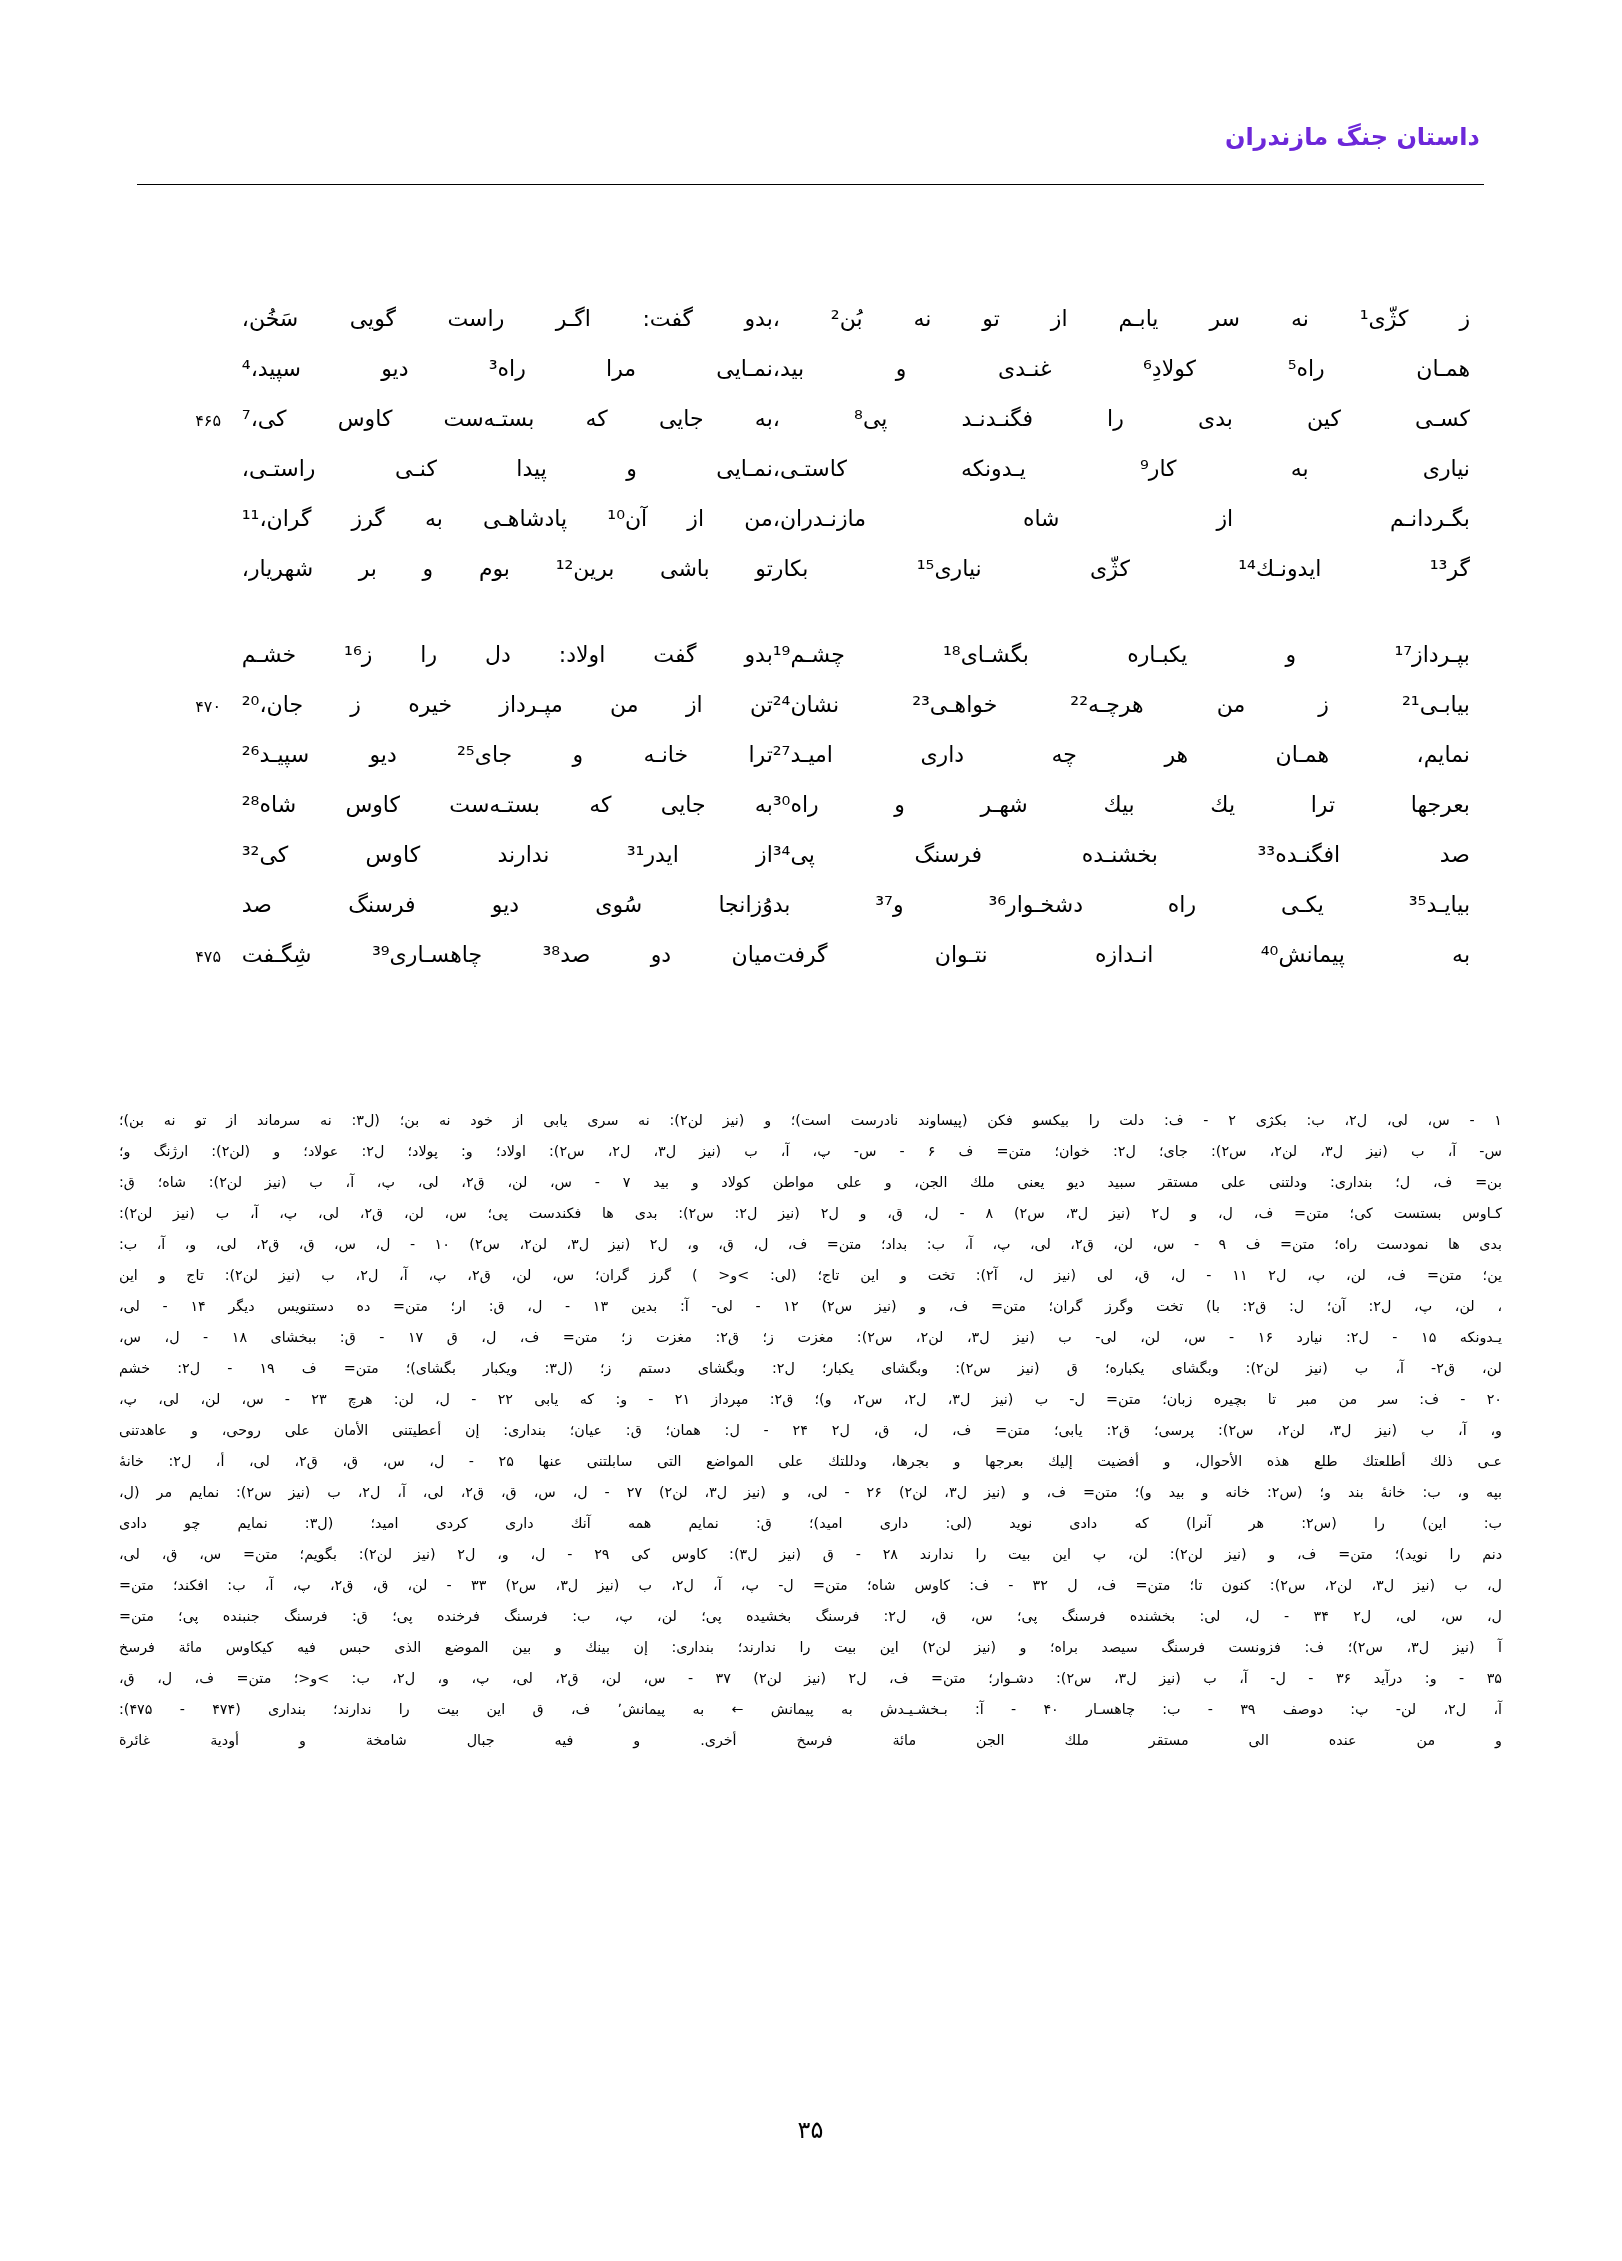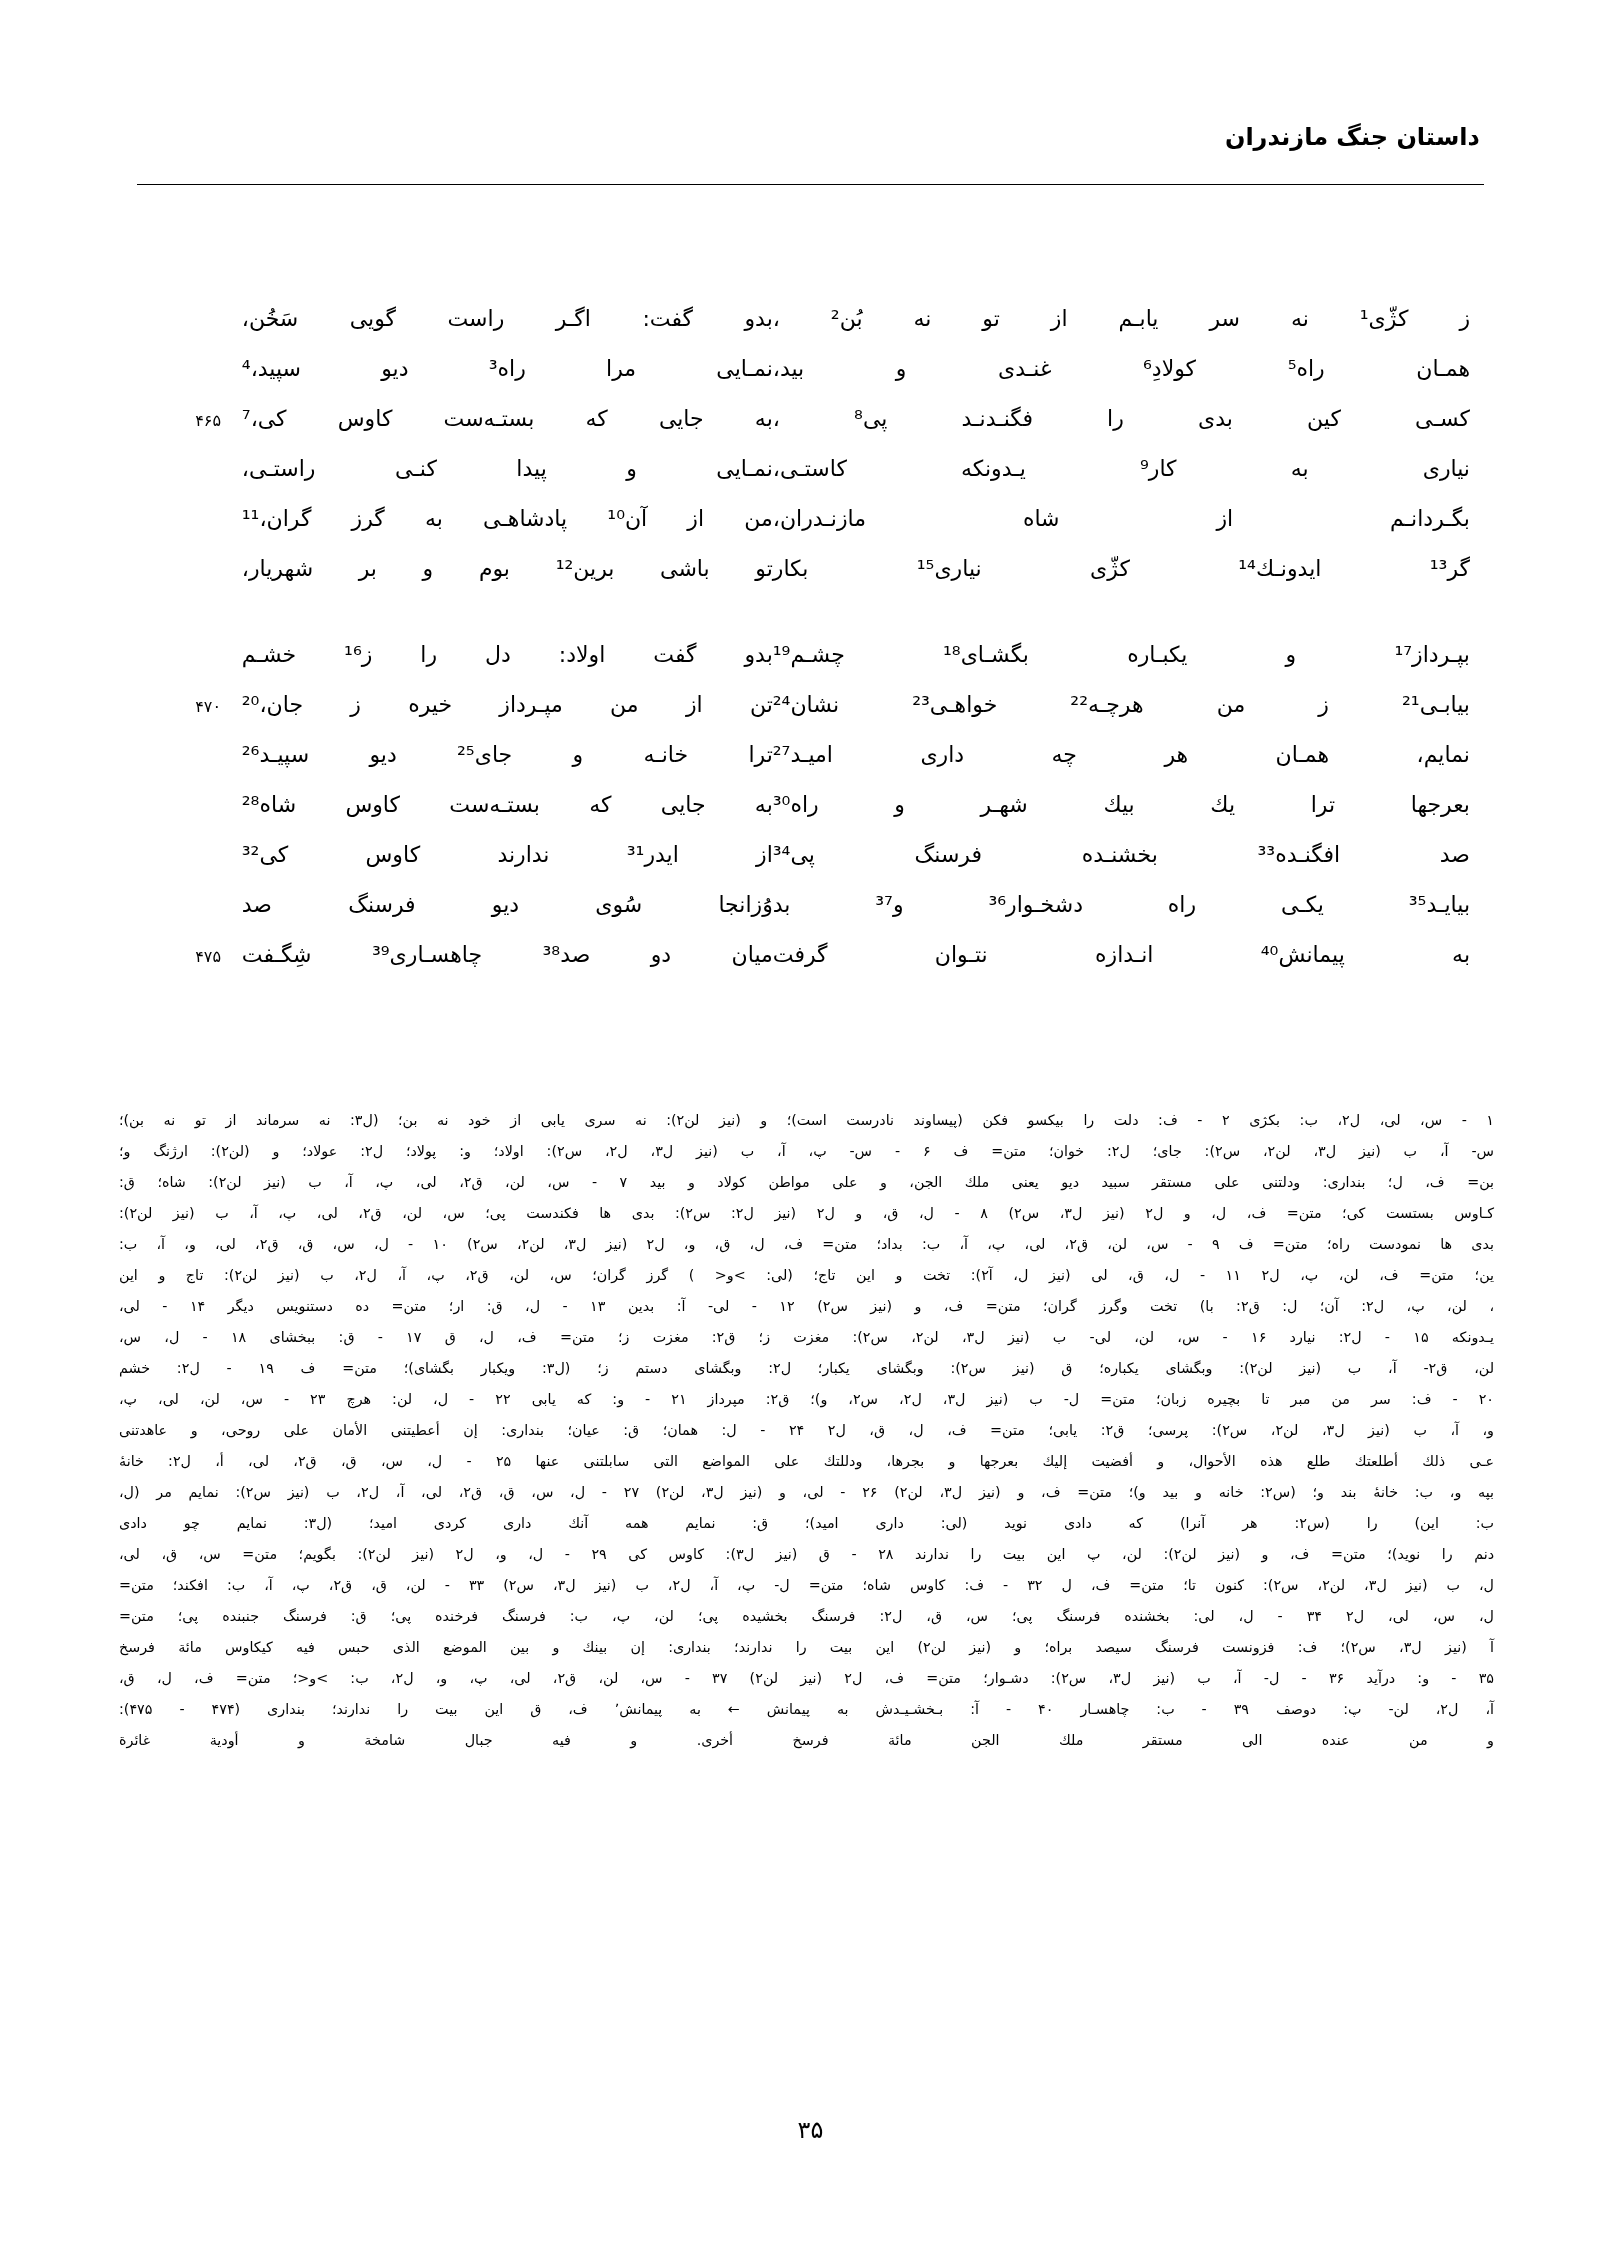--- a/index.html
+++ b/index.html
@@ -29,21 +29,21 @@
     left: 138px;
     height: 67px;
   }
   .runhead-title {
     font-size: 24px;
     font-weight: bold;
     line-height: 1.15;
     text-align: right;
     letter-spacing: 0px;
     padding-right: 4.2px;
-    color: #000000;
+    color: #6d28d9;
   }
   .runhead-rule {
     position: absolute;
     left: 0;
     right: 0;
     bottom: 5.6px;
     height: 1.4px;
     background: #000;
   }
 
@@ -90,21 +90,21 @@
     flex: 1 1 auto;
     text-align: justify;
     text-align-last: justify;
     padding-right: 14px;
   }
 
   
   .apparatus {
     position: absolute;
     top: 1105px;
-    right: 128px;
+    right: 120px;
     left: 120px;
     font-size: 14.3px;
     line-height: 31px;
     text-align: justify;
     text-align-last: justify;
     direction: rtl;
   }
   .apparatus p {
     margin: 0;
     padding: 0;

